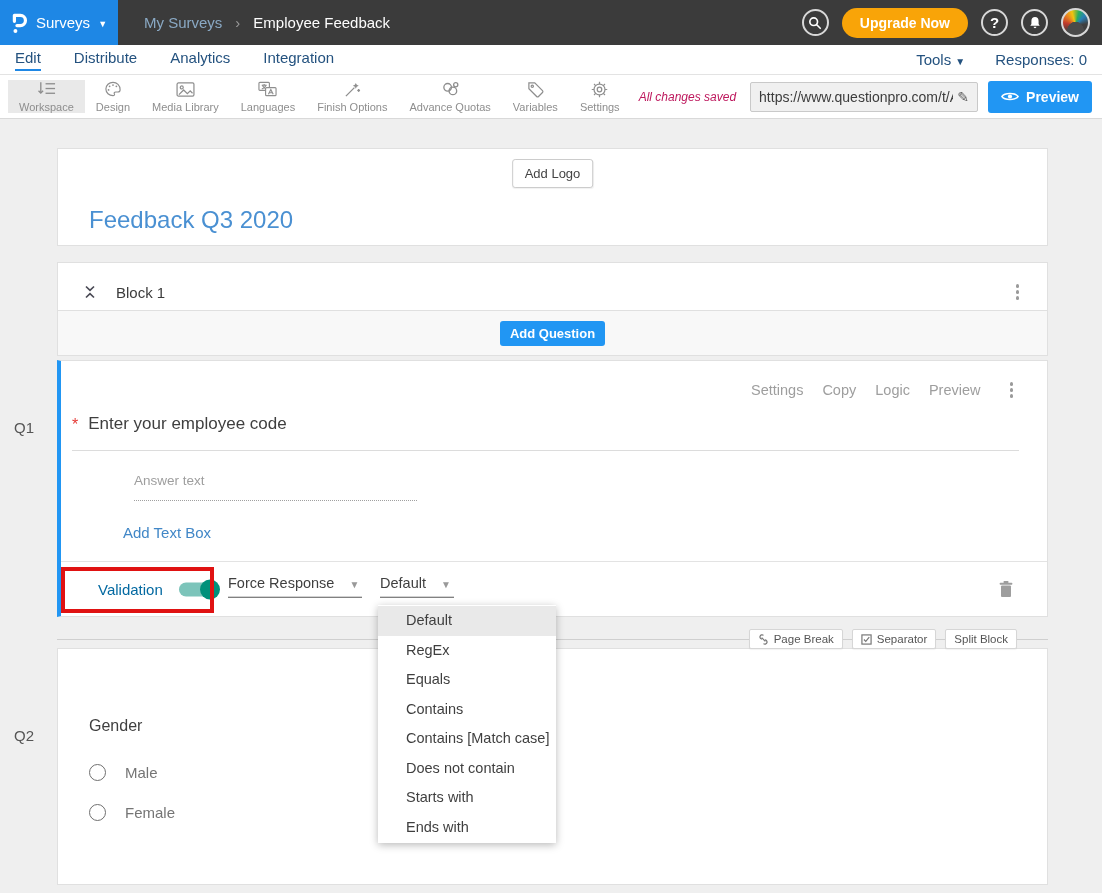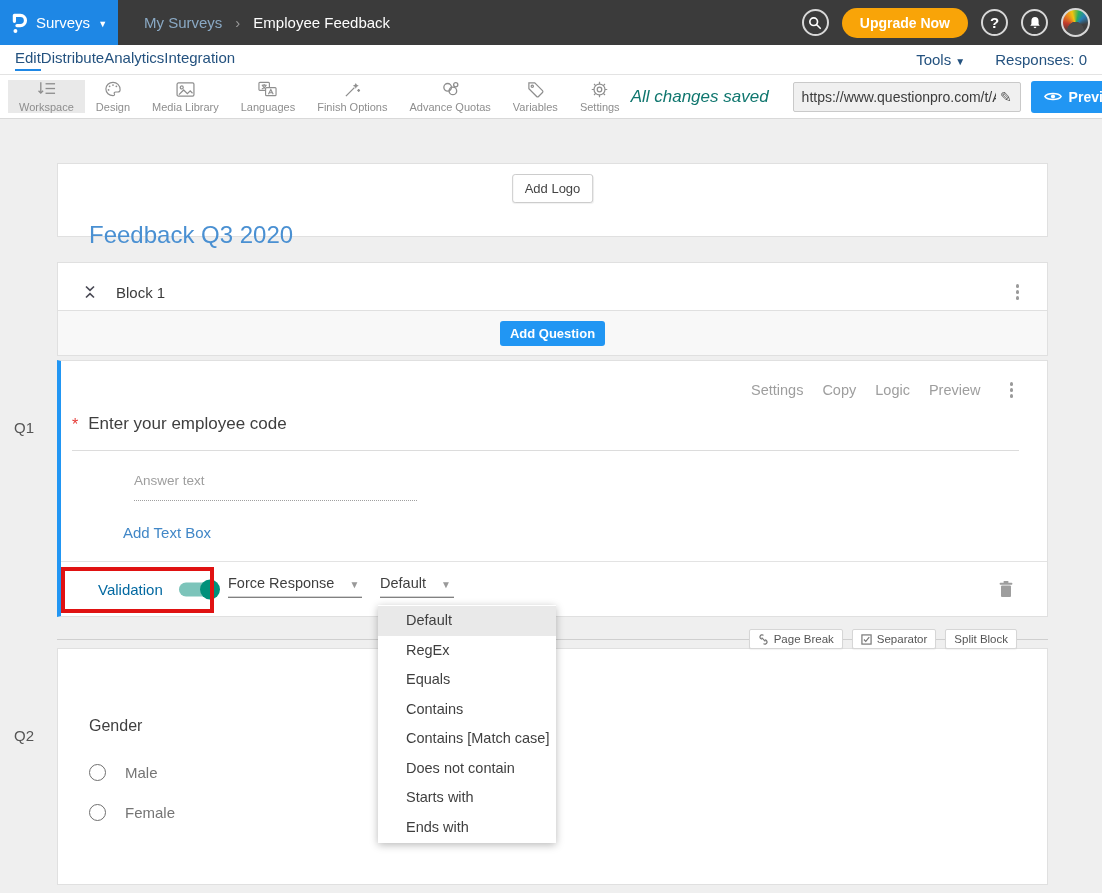--- a/index.html
+++ b/index.html
@@ -18,41 +18,41 @@
   .topbar-right { margin-left:auto; display:flex; align-items:center; gap:13px; margin-right:12px; }
   .circle-btn { width:27px; height:27px; border:2px solid #d8d8d8; border-radius:50%; display:flex; align-items:center; justify-content:center; color:#fff; cursor:pointer; flex:0 0 auto; }
   .help-glyph { font-size:15px; font-weight:bold; color:#fff; }
   .upgrade-btn { background:#f9a408; color:#fff; font-weight:bold; font-size:14px; padding:7px 18px; border-radius:17px; cursor:pointer; }
   .avatar { width:29px; height:29px; border-radius:50%; border:2px solid #d8d8d8;
     background: radial-gradient(circle at 50% 80%, #4a4a4a 34%, transparent 35%),
       conic-gradient(from 230deg at 50% 60%, #3f3f3f 0deg, #c0392b 50deg, #e67e22 85deg, #f1c40f 115deg, #27ae60 145deg, #2980b9 175deg, #3f3f3f 215deg); cursor:pointer; }
 
   
   .navbar { position:absolute; top:45px; left:0; width:1102px; height:30px; background:#fff; border-bottom:1px solid #e3e3e3; display:flex; align-items:center; }
-  .nav-tabs { display:flex; margin-left:15px; }
+  .nav-tabs { display:flex; gap:33px; margin-left:15px; }
   .nav-tab { color:#24527f; font-size:15px; padding-bottom:3px; border-bottom:2px solid transparent; cursor:pointer; }
   .nav-tab.active { border-bottom-color:#1e87e5; }
   .nav-right { margin-left:auto; margin-right:15px; display:flex; gap:30px; align-items:center; color:#24527f; font-size:15px; }
   .nav-chev { font-size:10px; color:#24527f; }
 
   
   .toolbar { position:absolute; top:75px; left:0; width:1102px; height:44px; background:#fff; border-bottom:1px solid #d9d9d9; display:flex; align-items:center; padding-left:8px; }
   .tb-item { display:flex; flex-direction:column; align-items:center; justify-content:center; gap:3px; padding:0 11px; color:#8e8e8e; font-size:11px; cursor:pointer; white-space:nowrap; }
   .tb-item.active { background:#e9e9e9; }
   .tb-icon { height:18px; display:flex; align-items:center; }
   .toolbar-right { margin-left:auto; display:flex; align-items:center; gap:10px; margin-right:10px; }
-  .save-status { font-style:italic; font-size:17px; color:#0f766e; margin-right:14px; white-space:nowrap; }
+  .save-status { font-style:italic; font-size:12px; color:#be185d; margin-right:4px; white-space:nowrap; }
   .url-box { width:228px; height:30px; background:#f0f0f0; border:1px solid #c9c9c9; border-radius:2px; display:flex; align-items:center; padding:0 8px; gap:4px; }
   .url-input { flex:1; min-width:0; border:none; background:transparent; font-size:14px; color:#3c3c3c; font-family:inherit; outline:none; }
   .pencil { color:#555; font-size:14px; cursor:pointer; }
   .preview-btn { background:#2196f3; color:#fff; font-size:14px; font-weight:bold; height:32px; border-radius:3px; display:flex; align-items:center; gap:7px; padding:0 13px; cursor:pointer; }
 
   
   .card { position:absolute; left:57px; width:991px; background:#fff; border:1px solid #e0e0e0; }
-  .title-card { top:163px; height:74px; }
+  .title-card { top:148px; height:98px; }
   .add-logo { position:absolute; top:10px; left:50%; transform:translateX(-50%); background:#fff; border:1px solid #ccc; border-radius:3px; padding:6px 12px; font-size:13px; color:#444; box-shadow:0 1px 1px rgba(0,0,0,.06); cursor:pointer; }
   .survey-title { position:absolute; left:31px; top:57px; font-size:24px; color:#4a90d2; cursor:text; }
 
   .block-header { top:262px; height:60px; display:flex; align-items:center; }
   .collapse { margin-left:25px; cursor:pointer; display:flex; }
   .block-title { margin-left:19px; font-size:15px; color:#3c3c3c; }
   .kebab { display:flex; flex-direction:column; gap:2.5px; cursor:pointer; padding:4px; }
   .kebab i { width:3.5px; height:3.5px; border-radius:50%; background:#9a9a9a; }
   .block-kebab { margin-left:auto; margin-right:24px; }
 

